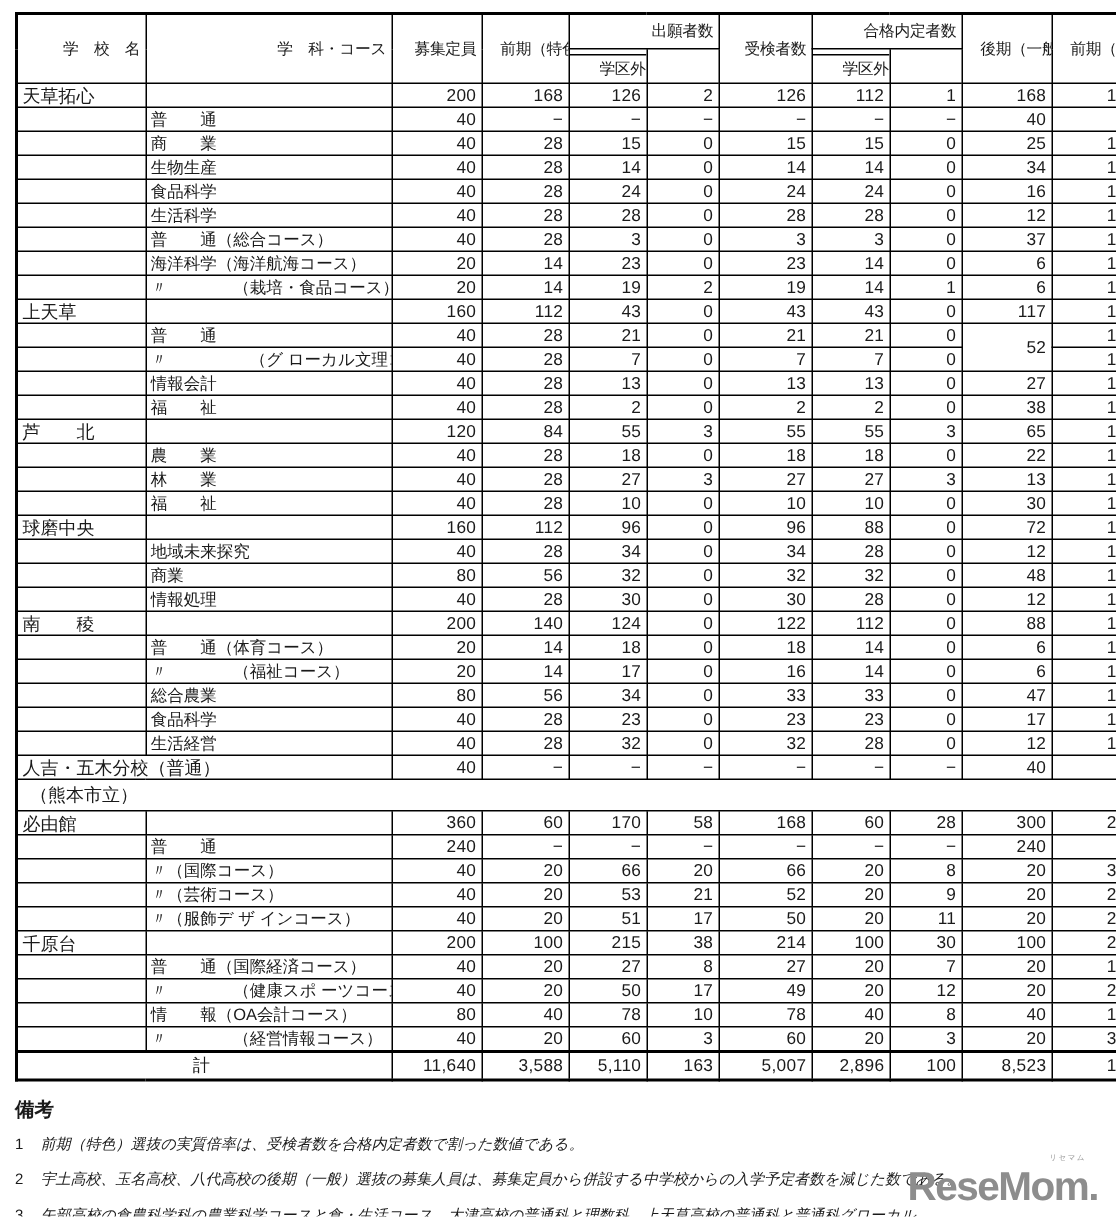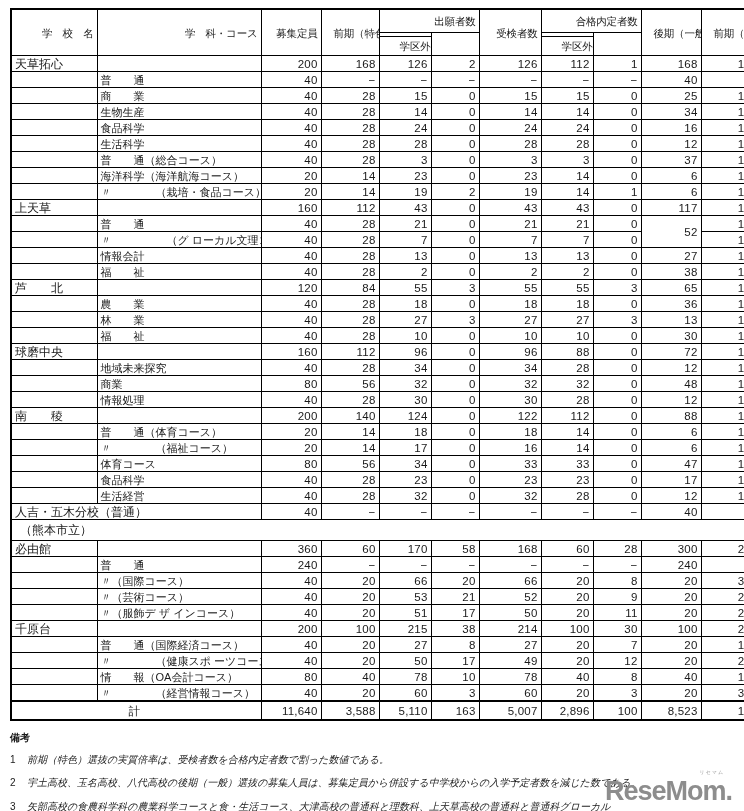--- a/index.html
+++ b/index.html
@@ -64,21 +64,21 @@
   tr.total-row > td{border-top:2px solid #000;font-size:11.5px;height:17px;}
   td.total-label{text-align:center;padding-left:0;letter-spacing:4px;}
 
   
   #notes{
     margin-top:10px;
     font-size:10px;
     line-height:1.45;
     color:#1a1a1a;
   }
-  #notes .ttl{font-weight:bold;font-size:10px;margin-bottom:7px;}
+  #notes .ttl{font-weight:bold;font-size:13px;margin-bottom:7px;}
   #notes .note{display:flex;gap:7px;margin-bottom:9px;}
   #notes .note .n{width:10px;flex:0 0 10px;text-align:left;}
   #notes .note .t{flex:1;font-style:italic;}
 
   #brand{
     position:absolute;right:12px;bottom:6px;
     font-family:"Liberation Sans","DejaVu Sans",sans-serif;
     font-weight:bold;font-size:27px;color:#8d8d8d;
     letter-spacing:-1px;line-height:1;margin-top:25px;
   }
@@ -328,21 +328,21 @@
         <tr>
           <td class="school"></td>
           <td class="course">農　　業</td>
           <td class="num">40</td>
           <td class="num">28</td>
           <td class="num">18</td>
           <td class="num">0</td>
           <td class="num">18</td>
           <td class="num">18</td>
           <td class="num">0</td>
-          <td class="num">36</td>
+          <td class="num">22</td>
           <td class="num">1.00</td>
         </tr>
         <tr>
           <td class="school"></td>
           <td class="course">林　　業</td>
           <td class="num">40</td>
           <td class="num">28</td>
           <td class="num">27</td>
           <td class="num">3</td>
           <td class="num">27</td>
@@ -450,21 +450,21 @@
           <td class="num">17</td>
           <td class="num">0</td>
           <td class="num">16</td>
           <td class="num">14</td>
           <td class="num">0</td>
           <td class="num">6</td>
           <td class="num">1.14</td>
         </tr>
         <tr>
           <td class="school"></td>
-          <td class="course">体育コース</td>
+          <td class="course">総合農業</td>
           <td class="num">80</td>
           <td class="num">56</td>
           <td class="num">34</td>
           <td class="num">0</td>
           <td class="num">33</td>
           <td class="num">33</td>
           <td class="num">0</td>
           <td class="num">47</td>
           <td class="num">1.00</td>
         </tr>

